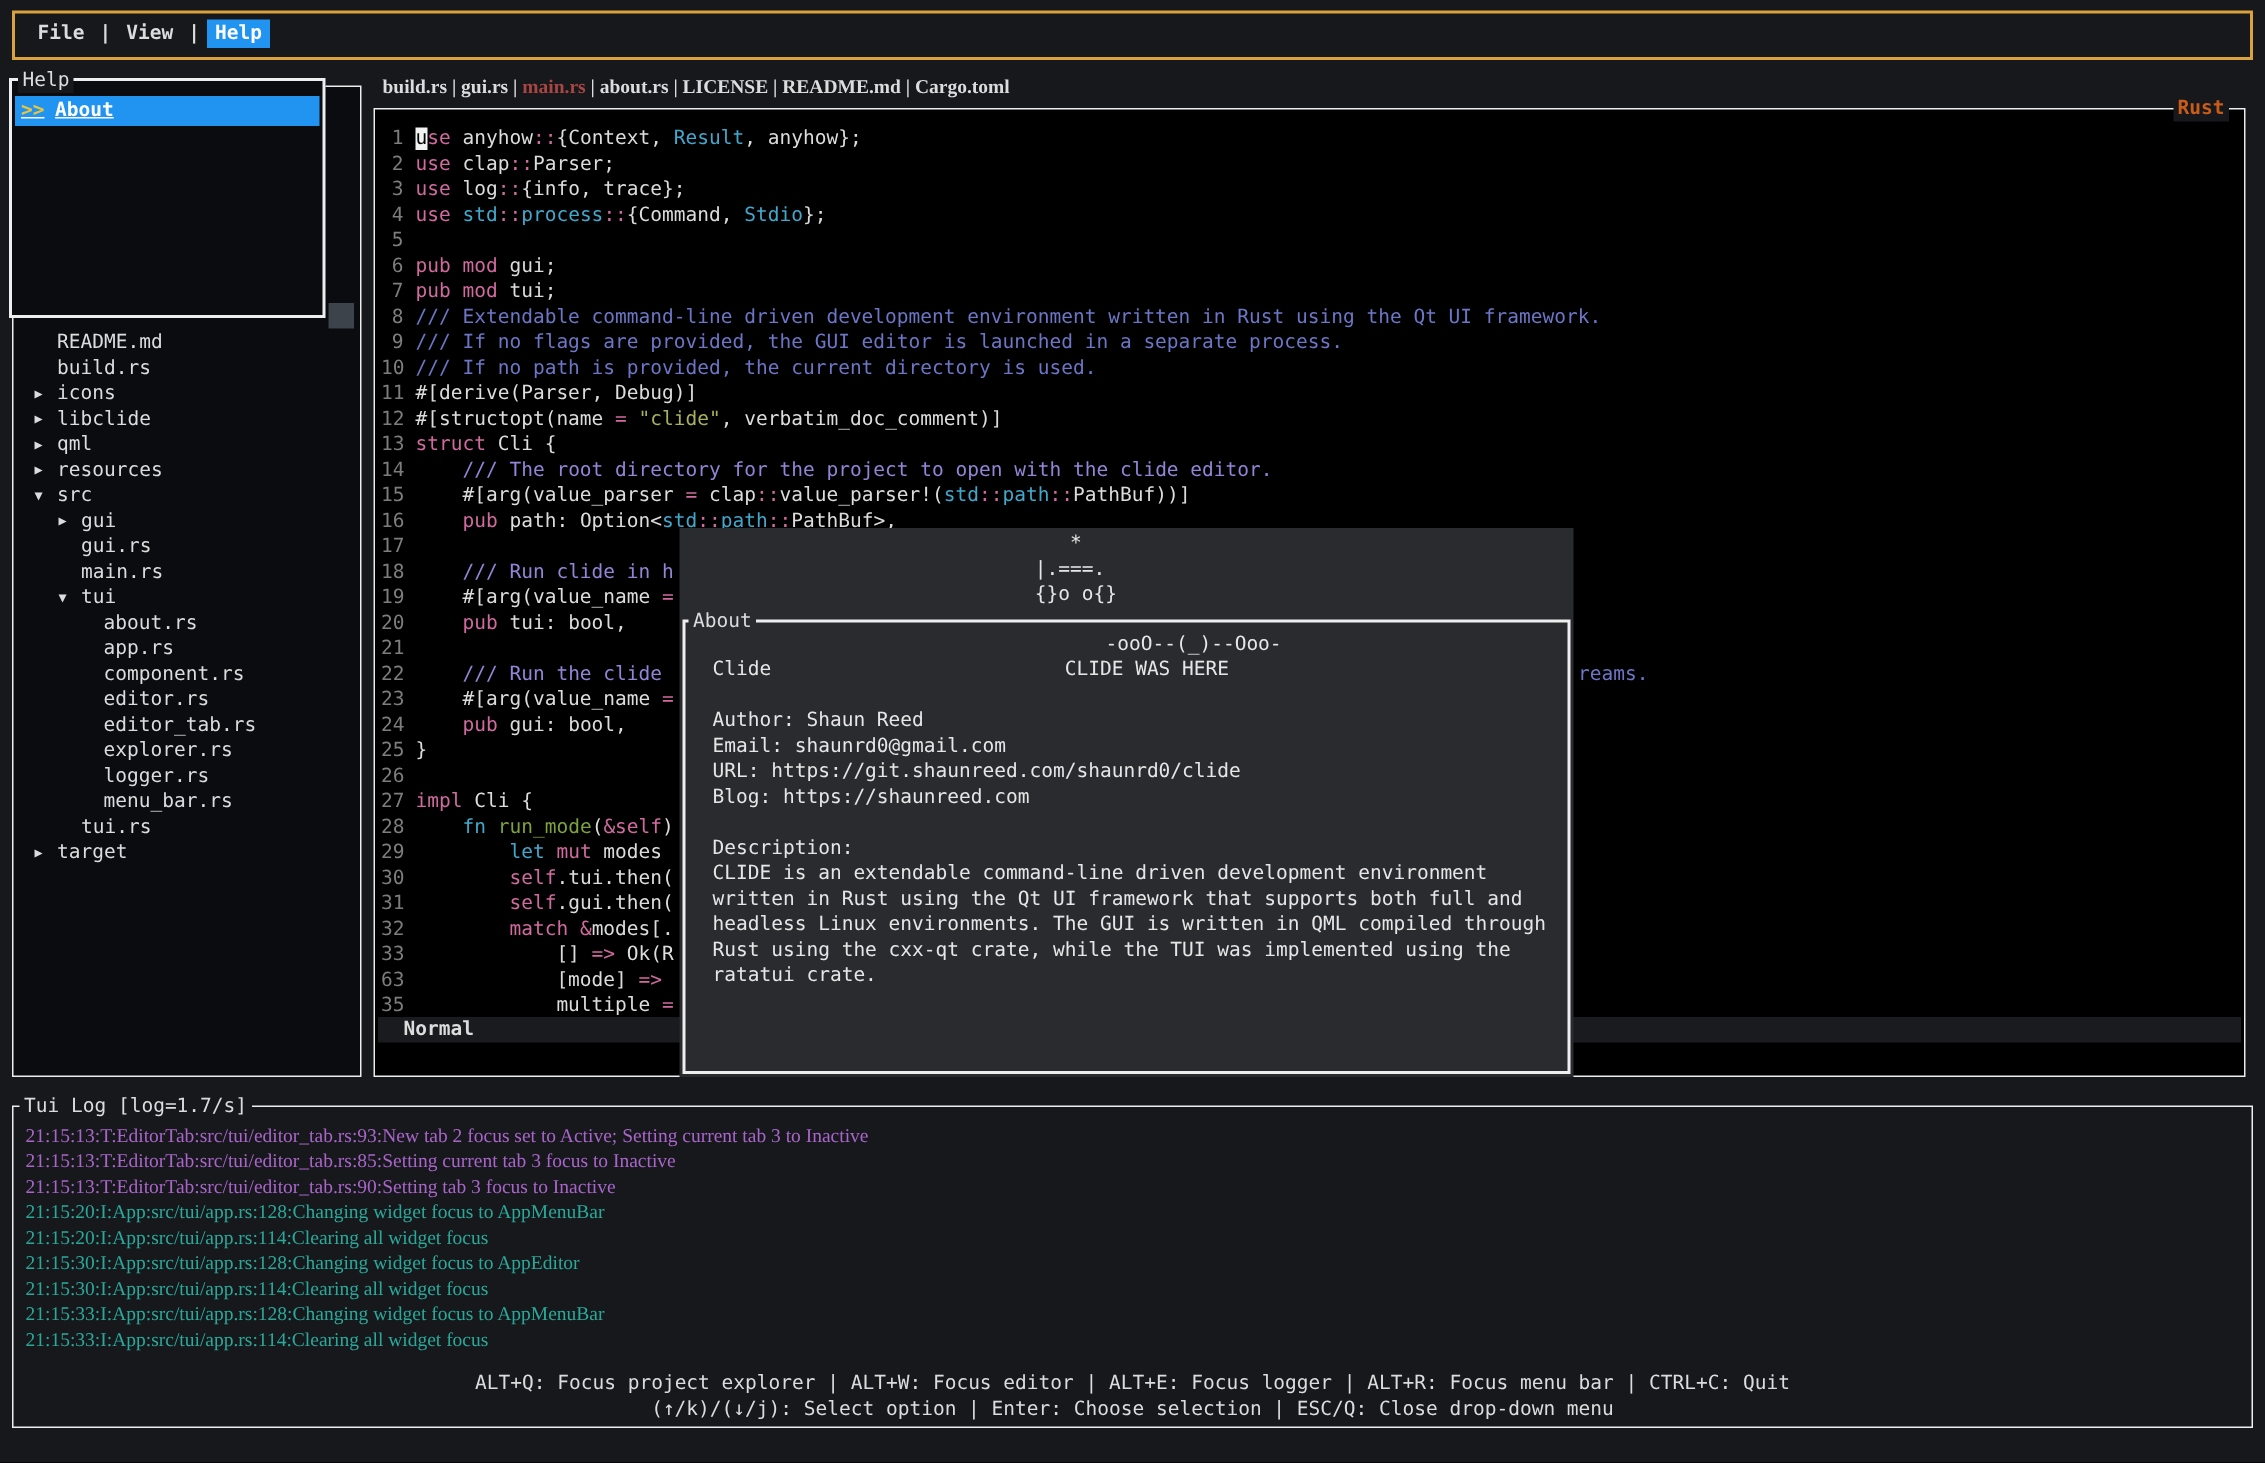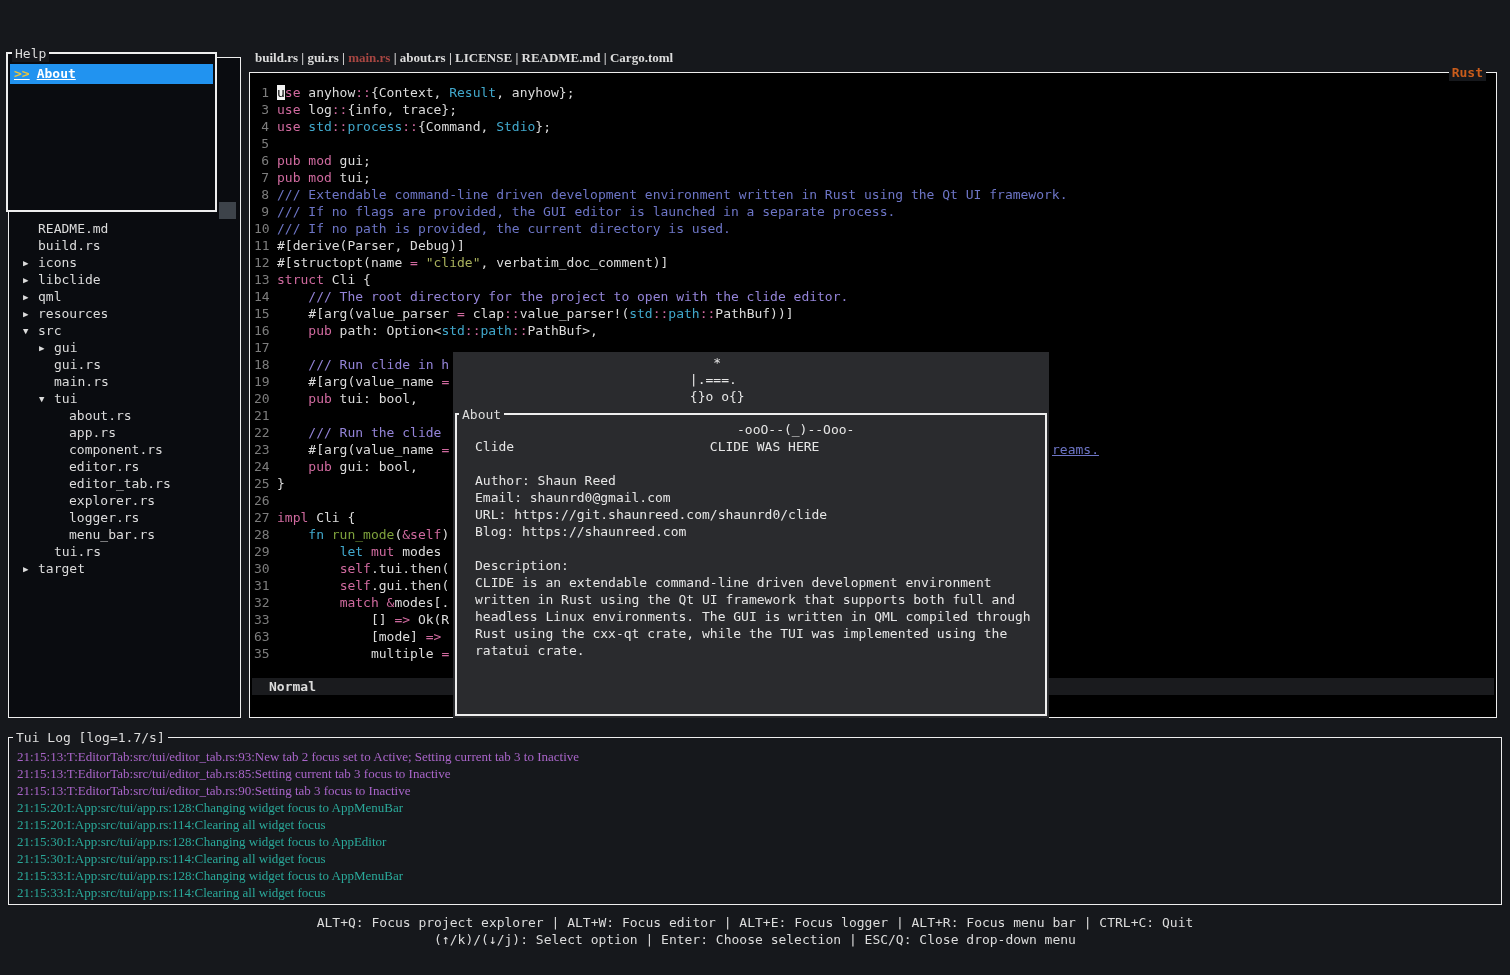--- a/index.html
+++ b/index.html
@@ -44,49 +44,52 @@
   #code{position:absolute;left:2px;top:11px;right:2px;}
   .code-row{height:17px;white-space:pre;}
   .lnum{display:inline-block;width:15px;text-align:right;color:var(--gutter);
     margin-left:2px;margin-right:8px;}
   .t-w{color:var(--text);} .t-p{color:var(--kw);} .t-c{color:var(--cyan);}
   .t-g{color:var(--green);} .t-s{color:var(--string);}
   .t-m1{color:var(--comment1);} .t-m2{color:var(--comment2);}
   .t-cur{background:var(--cursor_bg);color:#000;}
   #mode-strip{position:absolute;left:2px;right:2px;top:605px;height:17px;
     background:var(--mode_bg);font-weight:bold;padding-left:17px;box-sizing:border-box;}
-  #line22-frag{position:absolute;left:1052px;top:441px;color:var(--comment1);z-index:2;text-decoration:underline;}
+  #line22-frag{position:absolute;left:1052px;top:441px;color:var(--comment1);z-index:2;}
 
   
   #popup{position:absolute;left:453px;top:352px;width:596px;height:366px;
     background:var(--popup_bg);z-index:6;}
   #popup-box{position:absolute;left:2px;right:2px;top:61px;bottom:2px;
     border:2px solid var(--border);}
   #popup-box .box-title{background:var(--popup_bg);left:2px;}
   #popup-art{position:absolute;left:229px;top:2px;margin:0;font:inherit;white-space:pre;color:#e6e6e6;}
   #popup-art2{position:absolute;left:268px;top:53px;margin:16px;font:inherit;white-space:pre;
     color:#e6e6e6;background:var(--popup_bg);z-index:2;}
   #popup-body{position:absolute;left:6px;top:70px;margin:16px;font:inherit;white-space:pre;color:#e6e6e6;}
 
   
-  #log{position:absolute;left:8px;top:737px;width:1494px;height:168px;
+  #log{position:absolute;left:8px;top:737px;width:1494px;height:215px;
     border:1px solid var(--border);box-sizing:border-box;}
   #log-lines{position:absolute;left:8px;top:10px;right:4px;}
   .log-row{height:17px;white-space:pre;overflow:hidden;font-family:Liberation Serif, serif;}
   .log-trace{color:var(--log_trace);} .log-info{color:var(--log_info);}
 
   
   #footer{position:absolute;left:0;right:0;top:914px;text-align:center;}
   #footer div{height:17px;white-space:pre;}
 </style>
 </head>
 <body>
 
 <div id="app">
 
+  <div id="menubar">
+    <div id="menu-items"><span class="menu-item">File</span><span class="menu-sep">|</span><span class="menu-item">View</span><span class="menu-sep">|</span><span class="menu-item selected">Help</span></div>
+  </div>
 
   <div id="tabbar"><span class="tab">build.rs</span><span class="tab-sep"> | </span><span class="tab">gui.rs</span><span class="tab-sep"> | </span><span class="tab active">main.rs</span><span class="tab-sep"> | </span><span class="tab">about.rs</span><span class="tab-sep"> | </span><span class="tab">LICENSE</span><span class="tab-sep"> | </span><span class="tab">README.md</span><span class="tab-sep"> | </span><span class="tab">Cargo.toml</span></div>
 
   <div id="explorer">
     <div id="tree">
         <div class="tree-row" style="padding-left: 14px;"><span class="arrow"></span><span class="tree-label">README.md</span></div>
         <div class="tree-row" style="padding-left: 14px;"><span class="arrow"></span><span class="tree-label">build.rs</span></div>
         <div class="tree-row" style="padding-left: 14px;"><span class="arrow">▶</span><span class="tree-label">icons</span></div>
         <div class="tree-row" style="padding-left: 14px;"><span class="arrow">▶</span><span class="tree-label">libclide</span></div>
         <div class="tree-row" style="padding-left: 14px;"><span class="arrow">▶</span><span class="tree-label">qml</span></div>
@@ -115,20 +118,21 @@
         <div class="dd-row selected"><span class="dd-prefix">&gt;&gt;</span><span class="dd-label">About</span></div>
       </div>
   </div>
 
   <div id="scroll-thumb"></div>
 
   <div id="editor">
     <span id="editor-lang" class="box-title">Rust</span>
     <div id="code">
         <div class="code-row"><span class="lnum">1</span><span class="t-cur">u</span><span class="t-p">se</span><span class="t-w"> anyhow</span><span class="t-p">::</span><span class="t-w">{Context, </span><span class="t-c">Result</span><span class="t-w">, anyhow};</span></div>
+        <div class="code-row"><span class="lnum">2</span><span class="t-p">use</span><span class="t-w"> clap</span><span class="t-p">::</span><span class="t-w">Parser;</span></div>
         <div class="code-row"><span class="lnum">3</span><span class="t-p">use</span><span class="t-w"> log</span><span class="t-p">::</span><span class="t-w">{info, trace};</span></div>
         <div class="code-row"><span class="lnum">4</span><span class="t-p">use</span><span class="t-w"> </span><span class="t-c">std</span><span class="t-p">::</span><span class="t-c">process</span><span class="t-p">::</span><span class="t-w">{Command, </span><span class="t-c">Stdio</span><span class="t-w">};</span></div>
         <div class="code-row"><span class="lnum">5</span></div>
         <div class="code-row"><span class="lnum">6</span><span class="t-p">pub</span><span class="t-w"> </span><span class="t-p">mod</span><span class="t-w"> gui;</span></div>
         <div class="code-row"><span class="lnum">7</span><span class="t-p">pub</span><span class="t-w"> </span><span class="t-p">mod</span><span class="t-w"> tui;</span></div>
         <div class="code-row"><span class="lnum">8</span><span class="t-m1">/// Extendable command-line driven development environment written in Rust using the Qt UI framework.</span></div>
         <div class="code-row"><span class="lnum">9</span><span class="t-m1">/// If no flags are provided, the GUI editor is launched in a separate process.</span></div>
         <div class="code-row"><span class="lnum">10</span><span class="t-m1">/// If no path is provided, the current directory is used.</span></div>
         <div class="code-row"><span class="lnum">11</span><span class="t-w">#[derive(Parser, Debug)]</span></div>
         <div class="code-row"><span class="lnum">12</span><span class="t-w">#[structopt(name </span><span class="t-p">=</span><span class="t-w"> </span><span class="t-s">"clide"</span><span class="t-w">, verbatim_doc_comment)]</span></div>

